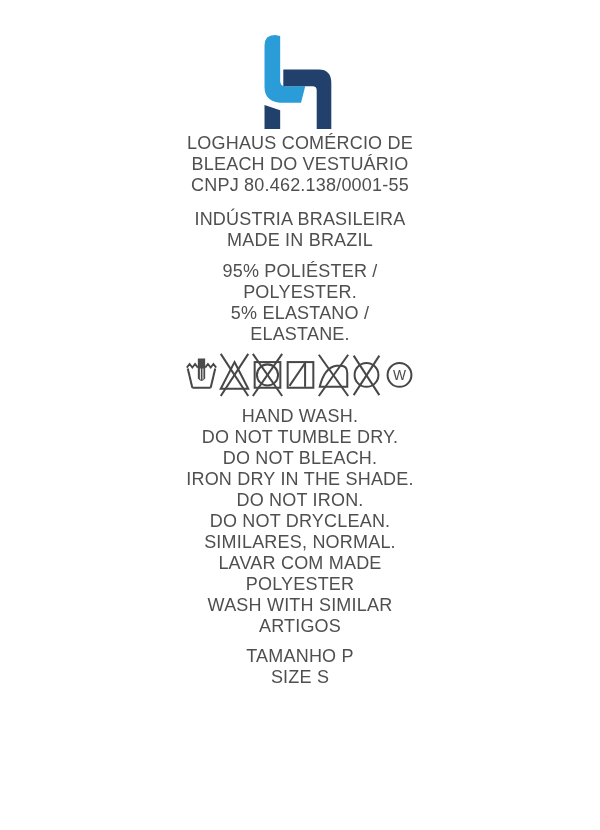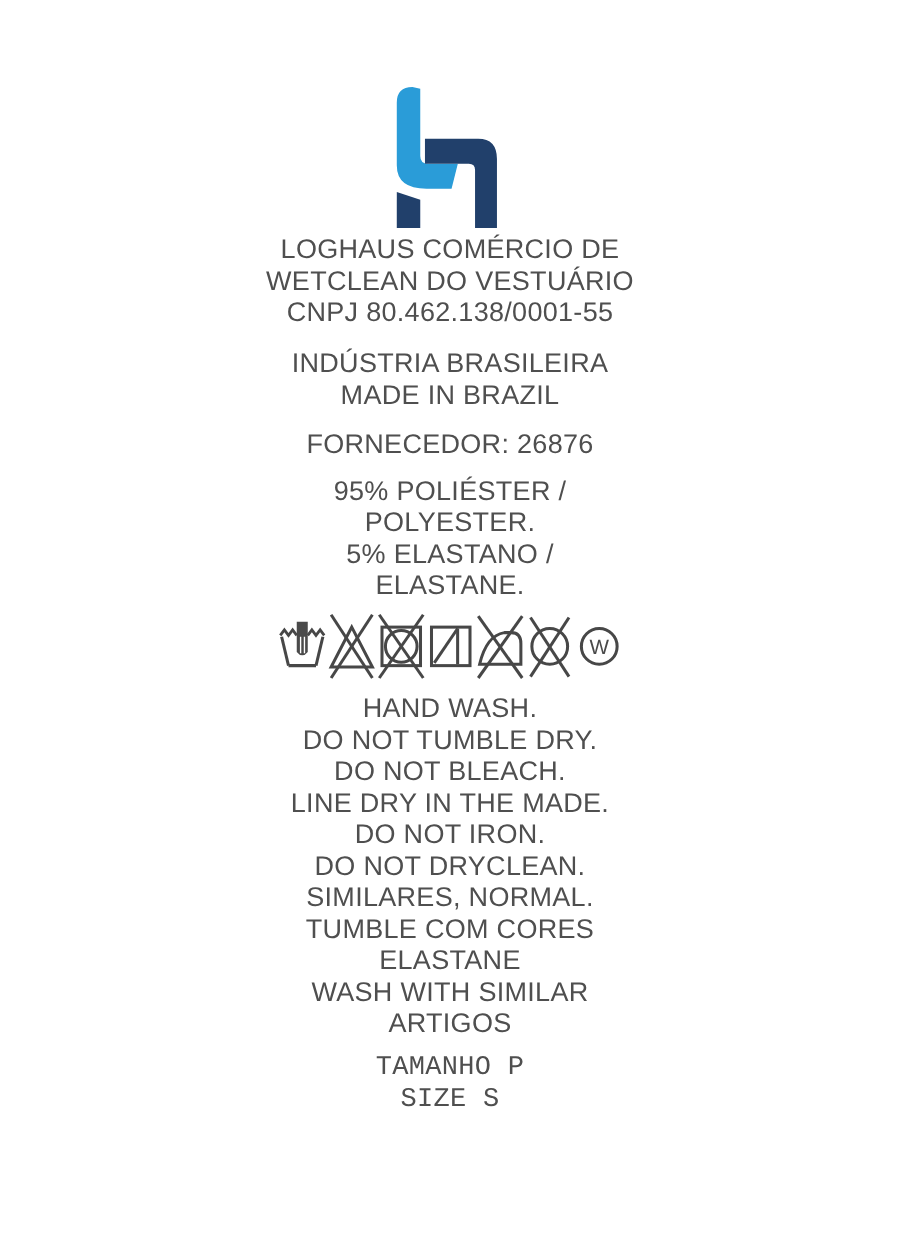--- a/index.html
+++ b/index.html
@@ -5,62 +5,59 @@
   html,body{margin:0;padding:0;background:#ffffff;}
   body{
     width:600px;height:830px;
     font-family:"Liberation Sans",sans-serif;
     color:#4f4f4f;
     overflow:hidden;
   }
   .care-label{
     width:600px;height:830px;
     box-sizing:border-box;
-    padding-top:57px;
+    padding-top:34px;
     display:flex;flex-direction:column;align-items:center;
     text-align:center;
   }
   .txt{font-size:18px;line-height:21px;letter-spacing:0.2px;white-space:nowrap;}
   .logo-svg{width:74px;height:96px;display:block;margin-bottom:3px;}
   .block-company{margin-top:0;}
   .block-origin{margin-top:13px;}
   .block-supplier{margin-top:12px;}
   .block-composition{margin-top:10px;}
   .care-symbols{margin-top:1px;display:flex;align-items:center;justify-content:center;}
   .symbol-svg{width:33px;height:56px;display:block;}
   .symbol-svg .ln{stroke:#474747;stroke-width:2.2;fill:none;}
   .symbol-svg .thin{stroke:#474747;stroke-width:2;fill:none;}
   .block-care{margin-top:4px;}
-  .block-size{margin-top:9px;font-family:Liberation Mono, monospace;}
+  .block-size{margin-top:9px;}
 </style>
 </head>
 <body>
 
 <div class="care-label">
 
   <svg class="logo-svg" viewBox="0 0 70 92" aria-hidden="true">
     <path d="M1,11 Q1,1 11,1 L16,2 L16,45 Q16,50 21,50 L40,50 L36,66 L20,66 Q1,66 1,51 Z" fill="#2A9CD8"></path>
     <path d="M19,34 L53,34 Q65,34 65,47 L65,91 L51,91 L51,54 Q51,50 47,50 L19,50 Z" fill="#21406B"></path>
     <path d="M1,68 L16,73 L16,91 L1,91 Z" fill="#21406B"></path>
   </svg>
 
   <div class="block-company">
     <div class="txt">LOGHAUS COMÉRCIO DE</div>
-    <div class="txt">WETCLEAN DO VESTUÁRIO</div>
+    <div class="txt">BLEACH DO VESTUÁRIO</div>
     <div class="txt">CNPJ 80.462.138/0001-55</div>
   </div>
 
   <div class="block-origin">
     <div class="txt">INDÚSTRIA BRASILEIRA</div>
     <div class="txt">MADE IN BRAZIL</div>
   </div>
 
-  <div class="block-supplier">
-    <div class="txt">FORNECEDOR: 26876</div>
-  </div>
 
   <div class="block-composition">
     <div class="txt">95% POLIÉSTER /</div>
     <div class="txt">POLYESTER.</div>
     <div class="txt">5% ELASTANO /</div>
     <div class="txt">ELASTANE.</div>
   </div>
 
   <div class="care-symbols">
 
@@ -110,26 +107,26 @@
       <circle class="ln" cx="18" cy="29" r="13"></circle>
       <text x="18" y="34.5" text-anchor="middle" font-size="15" fill="#4a4a4a" font-family="Liberation Sans, sans-serif">W</text>
     </svg>
 
   </div>
 
   <div class="block-care">
     <div class="txt">HAND WASH.</div>
     <div class="txt">DO NOT TUMBLE DRY.</div>
     <div class="txt">DO NOT BLEACH.</div>
-    <div class="txt">LINE DRY IN THE MADE.</div>
+    <div class="txt">IRON DRY IN THE SHADE.</div>
     <div class="txt">DO NOT IRON.</div>
     <div class="txt">DO NOT DRYCLEAN.</div>
     <div class="txt">SIMILARES, NORMAL.</div>
-    <div class="txt">TUMBLE COM CORES</div>
-    <div class="txt">ELASTANE</div>
+    <div class="txt">LAVAR COM MADE</div>
+    <div class="txt">POLYESTER</div>
     <div class="txt">WASH WITH SIMILAR</div>
     <div class="txt">ARTIGOS</div>
   </div>
 
   <div class="block-size">
     <div class="txt">TAMANHO P</div>
     <div class="txt">SIZE S</div>
   </div>
 
 </div>

